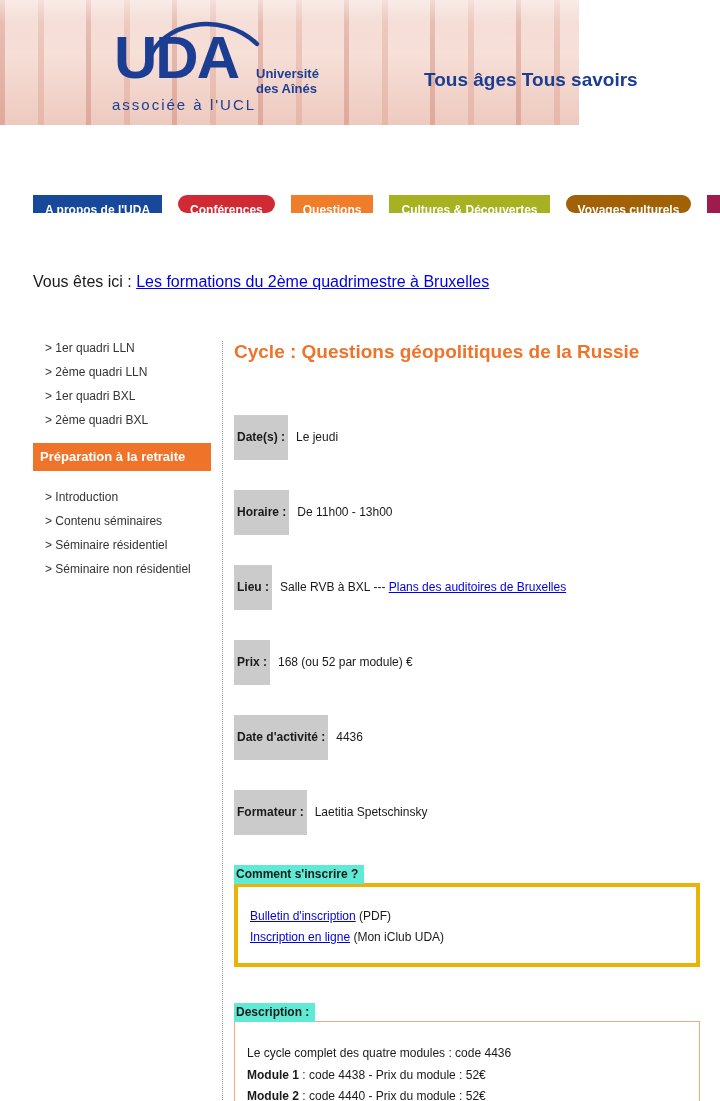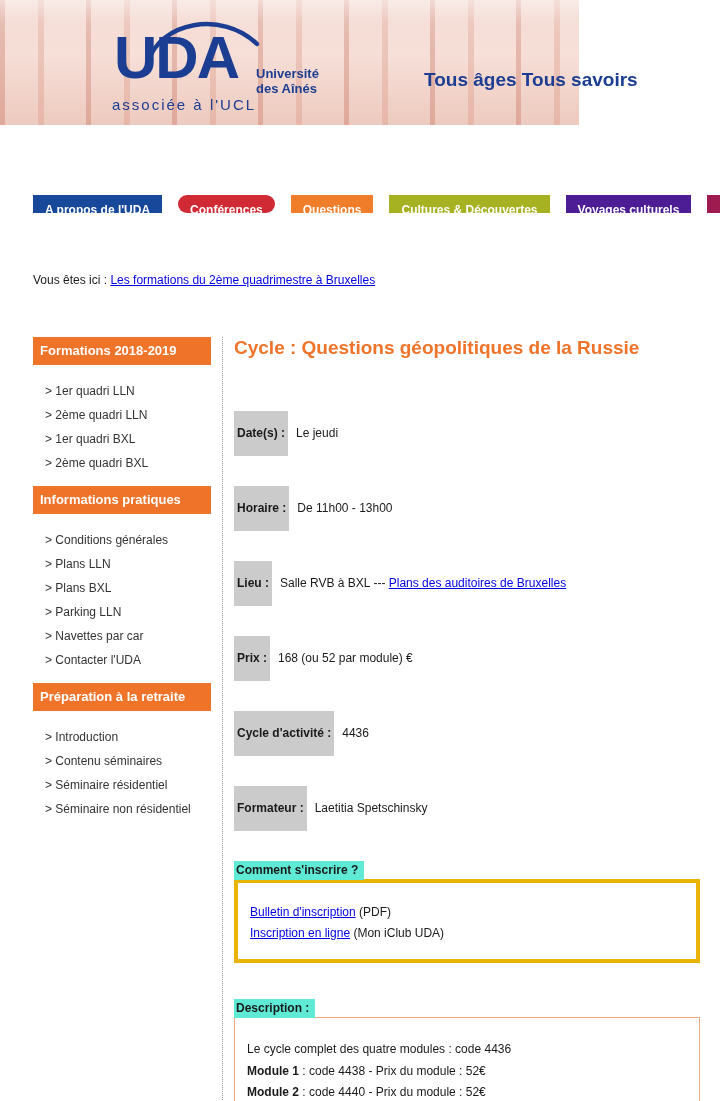--- a/index.html
+++ b/index.html
@@ -44,24 +44,24 @@
   }
   .nav-btn {
     flex:none; height:18px; line-height:30px; padding:0 12px; margin-right:16px;
     color:#ffffff; font-size:12px; font-weight:bold; text-decoration:none;
     white-space:nowrap; cursor:pointer;
   }
   .nav-c0 { background:#17489a; }
   .nav-c1 { background:#d02b35;border-radius:12px; }
   .nav-c2 { background:#ef7d2a; }
   .nav-c3 { background:#a6b221; }
-  .nav-c4 { background:#4c1d95; }
+  .nav-c4 { background:#a16207;border-radius:15px; }
   .nav-c5 { background:#9d1b4e; }
   
-  .breadcrumb { margin:60px 0 0 33px; font-size:12px; color:#1a1a1a; }
+  .breadcrumb { margin:60px 0 0 33px; font-size:16px; color:#1a1a1a; }
   .breadcrumb a { color:#0000e6; text-decoration:underline; }
   
   .content { display:flex; align-items:stretch; margin-top:50px; padding-left:33px; }
   .sidebar { flex:none; width:178px; }
   .col-sep { flex:none; width:0; border-left:1px dotted #979797; margin-left:11px; min-height:740px; }
   .main { flex:none; width:466px; margin-left:11px; }
   
   .side-section { margin-top:16px; }
   .side-section:first-child { margin-top:0; }
   .side-title {
@@ -122,34 +122,24 @@
 
 <div class="breadcrumb">
   <span>Vous êtes ici :</span>
   <a>Les formations du 2ème quadrimestre à Bruxelles</a>
 </div>
 
 <div class="content">
 
   <aside class="sidebar">
     <div class="side-section">
-      <div class="side-title">Formations 2018-2019</div>
       <a class="side-item">&gt; 1er quadri LLN</a>
       <a class="side-item">&gt; 2ème quadri LLN</a>
       <a class="side-item">&gt; 1er quadri BXL</a>
       <a class="side-item">&gt; 2ème quadri BXL</a>
-    </div>
-    <div class="side-section">
-      <div class="side-title">Informations pratiques</div>
-      <a class="side-item">&gt; Conditions générales</a>
-      <a class="side-item">&gt; Plans LLN</a>
-      <a class="side-item">&gt; Plans BXL</a>
-      <a class="side-item">&gt; Parking LLN</a>
-      <a class="side-item">&gt; Navettes par car</a>
-      <a class="side-item">&gt; Contacter l'UDA</a>
     </div>
     <div class="side-section">
       <div class="side-title">Préparation à la retraite</div>
       <a class="side-item">&gt; Introduction</a>
       <a class="side-item">&gt; Contenu séminaires</a>
       <a class="side-item">&gt; Séminaire résidentiel</a>
       <a class="side-item">&gt; Séminaire non résidentiel</a>
     </div>
   </aside>
 
@@ -168,21 +158,21 @@
 
     <div class="detail-row">
       <span class="detail-label">Lieu :</span><span class="detail-value">Salle RVB à BXL --- </span><a>Plans des auditoires de Bruxelles</a>
     </div>
 
     <div class="detail-row">
       <span class="detail-label">Prix :</span><span class="detail-value">168 (ou 52 par module) €</span>
     </div>
 
     <div class="detail-row">
-      <span class="detail-label">Cycle d'activité :</span><span class="detail-value">4436</span>
+      <span class="detail-label">Date d'activité :</span><span class="detail-value">4436</span>
     </div>
 
     <div class="detail-row">
       <span class="detail-label">Formateur :</span><span class="detail-value">Laetitia Spetschinsky</span>
     </div>
 
     <div class="section">
       <div class="section-title">Comment s'inscrire ?</div>
       <div class="section-box">
         <div class="link-line"><a>Bulletin d'inscription</a><span> (PDF)</span></div>

